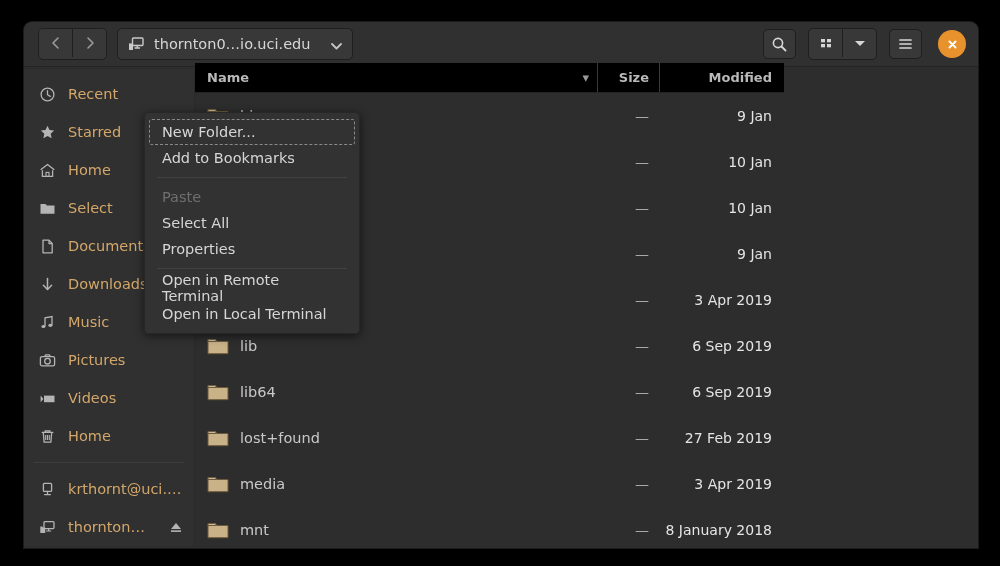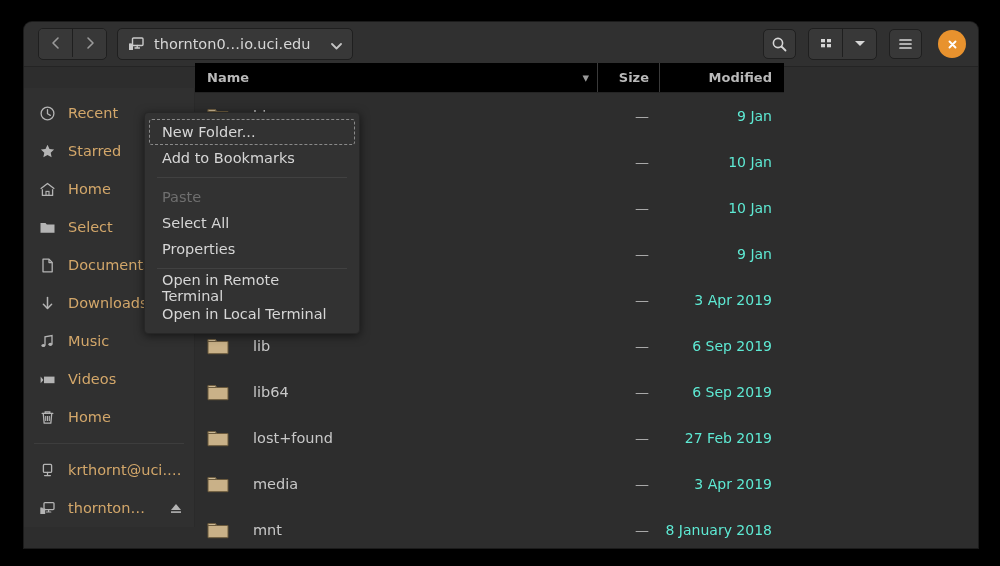--- a/index.html
+++ b/index.html
@@ -222,39 +222,39 @@
   .rows { position: relative; }
   .row {
     display: flex;
     height: 46px;
     align-items: center;
   }
   .cell-name {
     flex: 1 1 auto;
     display: flex;
     align-items: center;
-    gap: 24px;
+    gap: 11px;
     padding-left: 12px;
     color: #c8c8c8;
     font-size: 14.5px;
     overflow: hidden;
   }
   .cell-size {
     width: 62px;
     text-align: right;
     padding-right: 10px;
     color: #a8a8a8;
     font-size: 14px;
     box-sizing: border-box;
   }
   .cell-mod {
     width: 125px;
     text-align: right;
     padding-right: 12px;
-    color: #5eead4;
+    color: #e5e5e5;
     font-size: 14px;
     box-sizing: border-box;
   }
 
   .folder-ico { width: 22px; height: 18px; flex: 0 0 22px; display:block; }
 
   
   .ctxmenu {
     position: absolute;
     left: 120px;
@@ -427,20 +427,30 @@
           <span class="side-icon">
             <svg width="17" height="17" viewBox="0 0 17 17">
                 <path d="M6 12.3 V3.8 l7-1.2 v8.5" fill="none" stroke="#b4b4b4" stroke-width="1.3"></path>
                 <ellipse cx="4.4" cy="12.5" rx="2" ry="1.6" fill="#b4b4b4"></ellipse>
                 <ellipse cx="11.4" cy="11.3" rx="2" ry="1.6" fill="#b4b4b4"></ellipse>
               </svg>
           </span>
           <span class="side-label">Music</span>
         </div>
 
+        <div class="side-item">
+          <span class="side-icon">
+            <svg width="17" height="17" viewBox="0 0 17 17">
+                <rect x="1.4" y="4.6" width="14.2" height="9.2" rx="1.6" fill="none" stroke="#b4b4b4" stroke-width="1.3"></rect>
+                <path d="M5.6 4.6 l1.1-1.8 h3.6 l1.1 1.8" fill="none" stroke="#b4b4b4" stroke-width="1.3" stroke-linejoin="round"></path>
+                <circle cx="8.5" cy="9.2" r="2.8" fill="none" stroke="#b4b4b4" stroke-width="1.3"></circle>
+              </svg>
+          </span>
+          <span class="side-label">Pictures</span>
+        </div>
 
         <div class="side-item">
           <span class="side-icon">
             <svg width="17" height="17" viewBox="0 0 17 17">
                 <rect x="5" y="5.6" width="10.5" height="6.6" fill="#b4b4b4"></rect>
                 <path d="M1.6 5.6 L4.4 8.9 L1.6 12.2 z" fill="#b4b4b4"></path>
               </svg>
           </span>
           <span class="side-label">Videos</span>
         </div>

